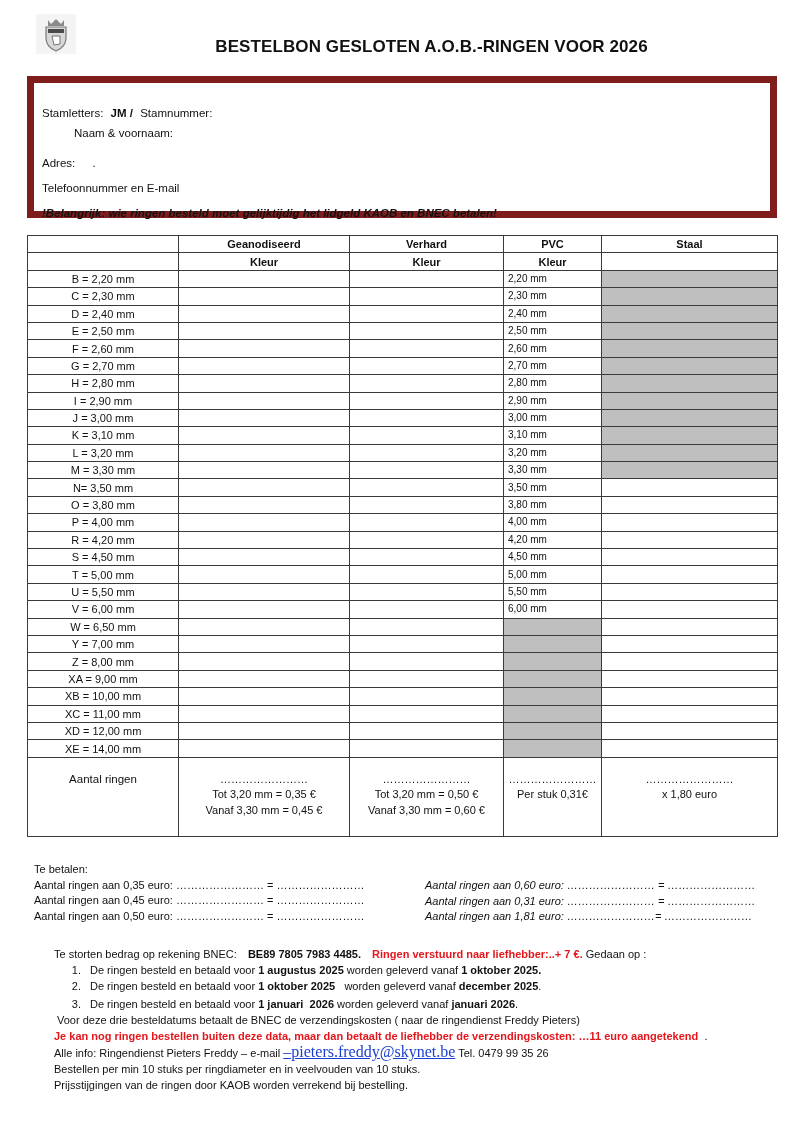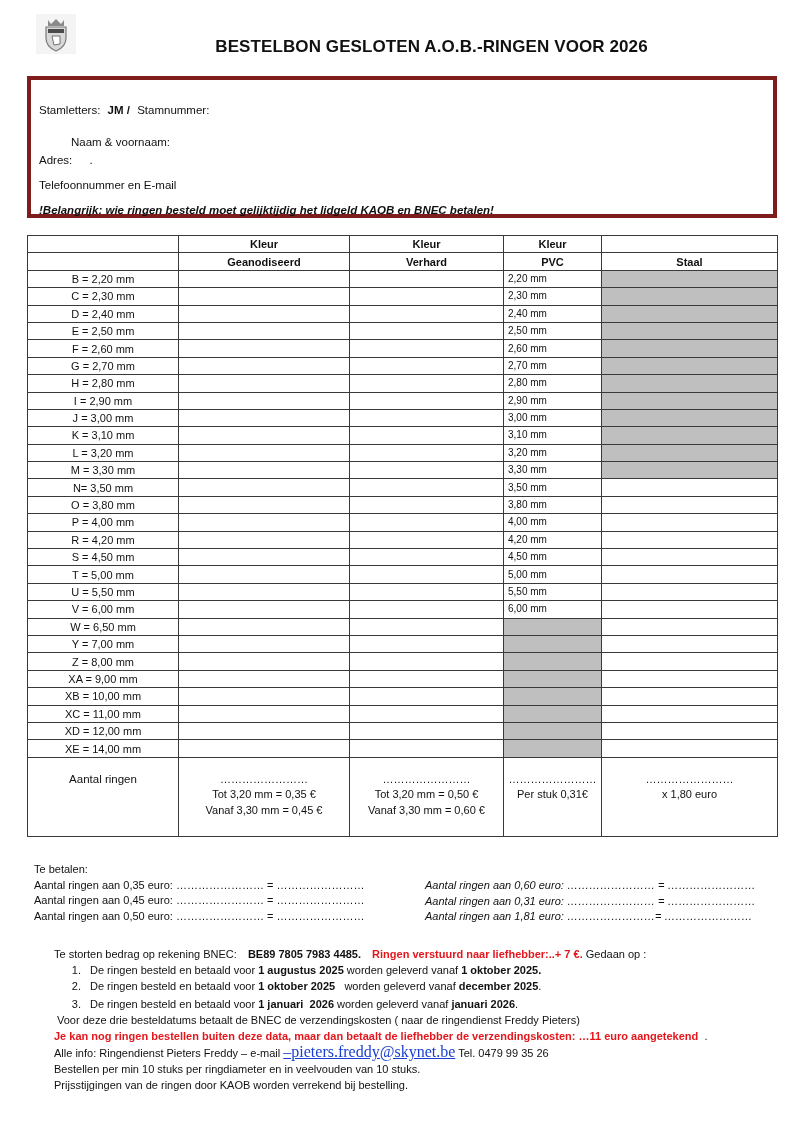--- a/index.html
+++ b/index.html
@@ -1,22 +1,22 @@
 <!DOCTYPE html>
 <html><head>
 <meta charset="utf-8">
 <style>
   html, body { margin: 0; padding: 0; background: #ffffff; }
   body { width: 803px; height: 1147px; position: relative; font-family: "Liberation Sans", sans-serif; color: #111; overflow: hidden; }
   .logo { position: absolute; left: 36px; top: 14px; width: 40px; height: 40px; }
   .title { position: absolute; left: 0; width: 803px; top: 37px; text-align: center; font-weight: bold; font-size: 17px; letter-spacing: 0.1px; padding-left: 60px; box-sizing: border-box; }
-  .infobox { position: absolute; left: 27px; top: 76px; width: 750px; height: 142px; border: 4px solid #7f1d1d; box-sizing: border-box; font-size: 11.5px; }
+  .infobox { position: absolute; left: 27px; top: 76px; width: 750px; height: 142px; border: 7px solid #7f1d1d; box-sizing: border-box; font-size: 11.5px; }
   .infobox .line { position: absolute; left: 8px; }
   .infobox .l1 { top: 24px; }
-  .infobox .l2 { top: 56px; padding-left: 32px; }
+  .infobox .l2 { top: 44px; padding-left: 32px; }
   .infobox .l3 { top: 74px; }
   .infobox .l4 { top: 99px; }
   .infobox .l5 { top: 124px; font-weight: bold; font-style: italic; }
   .b { font-weight: bold; }
   table.rings { position: absolute; left: 27px; top: 235px; border-collapse: collapse; table-layout: fixed; font-size: 11px; }
   table.rings td { border: 1px solid #3a3a3a; padding: 0 4px; height: 16.4px; line-height: 16px; white-space: nowrap; overflow: hidden; }
   table.rings col.c1 { width: 151px; }
   table.rings col.c2 { width: 171px; }
   table.rings col.c3 { width: 154px; }
   table.rings col.c4 { width: 98px; }
@@ -77,31 +77,31 @@
   <colgroup>
       <col class="c1">
       <col class="c2">
       <col class="c3">
       <col class="c4">
       <col class="c5">
     </colgroup>
   <tbody id="ring-tbody">
     <tr>
       <td class="hdr"></td>
+      <td class="hdr">Geanodiseerd</td>
+      <td class="hdr">Verhard</td>
+      <td class="hdr">PVC</td>
+      <td class="hdr">Staal</td>
+    </tr>
+    <tr>
+      <td class="hdr"></td>
       <td class="hdr">Kleur</td>
       <td class="hdr">Kleur</td>
       <td class="hdr">Kleur</td>
       <td class="hdr"></td>
-    </tr>
-    <tr>
-      <td class="hdr"></td>
-      <td class="hdr">Geanodiseerd</td>
-      <td class="hdr">Verhard</td>
-      <td class="hdr">PVC</td>
-      <td class="hdr">Staal</td>
     </tr>
   <tr>
         <td class="size">B = 2,20 mm</td>
         <td></td>
         <td></td>
         <td class="pvc">2,20 mm</td>
         <td class="gray"></td>
       </tr>
       <tr>
         <td class="size">C = 2,30 mm</td>

